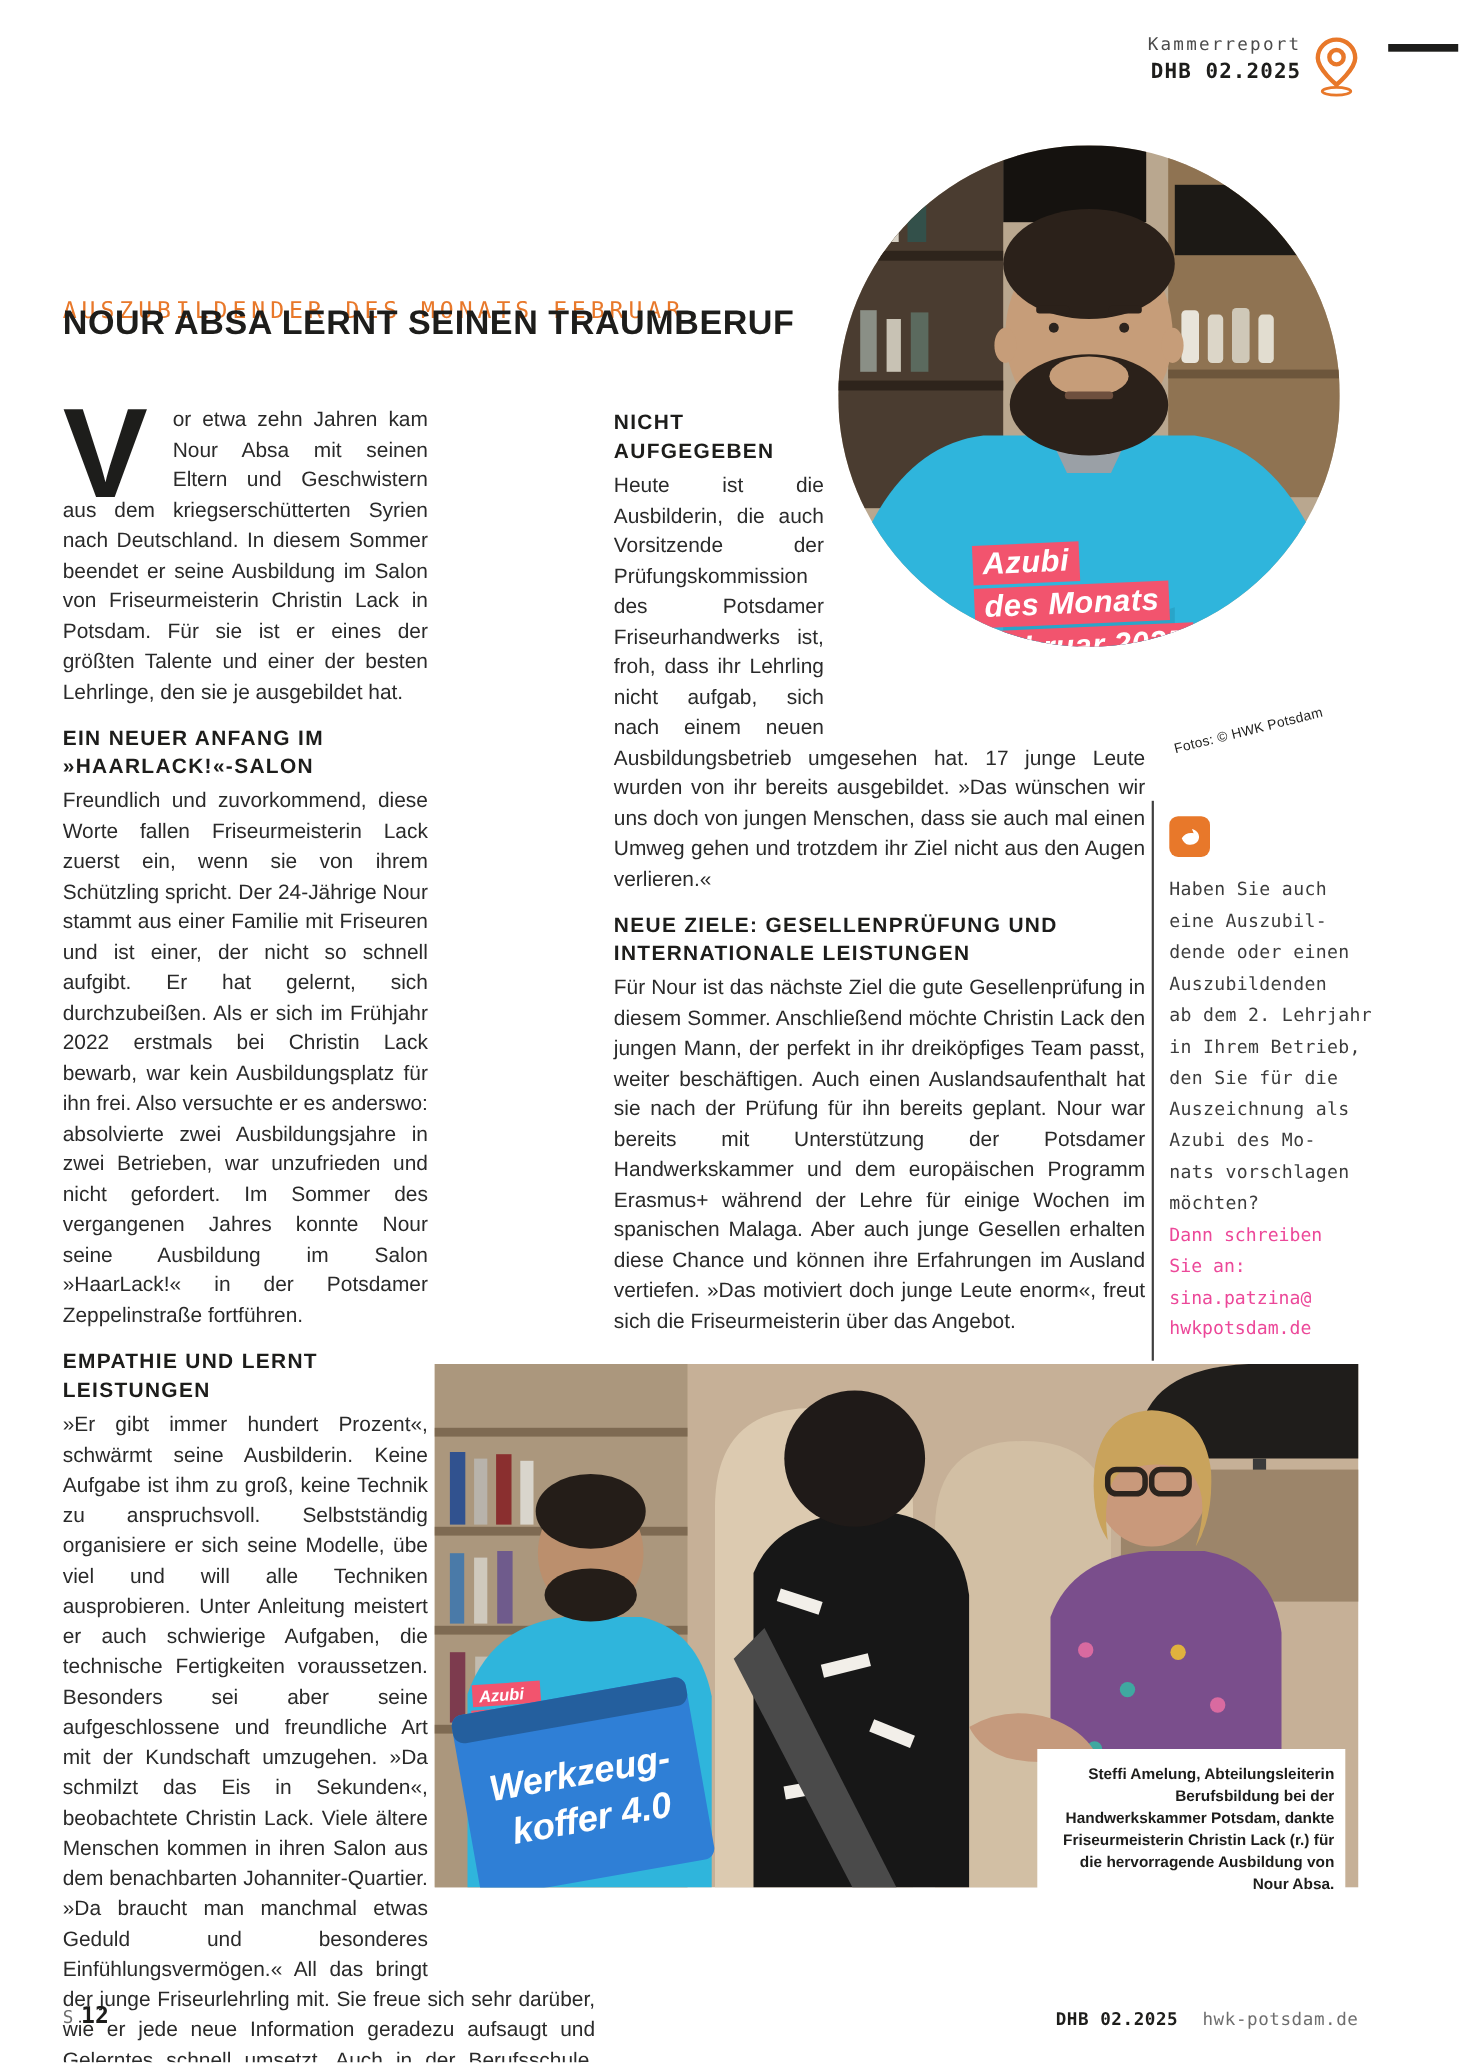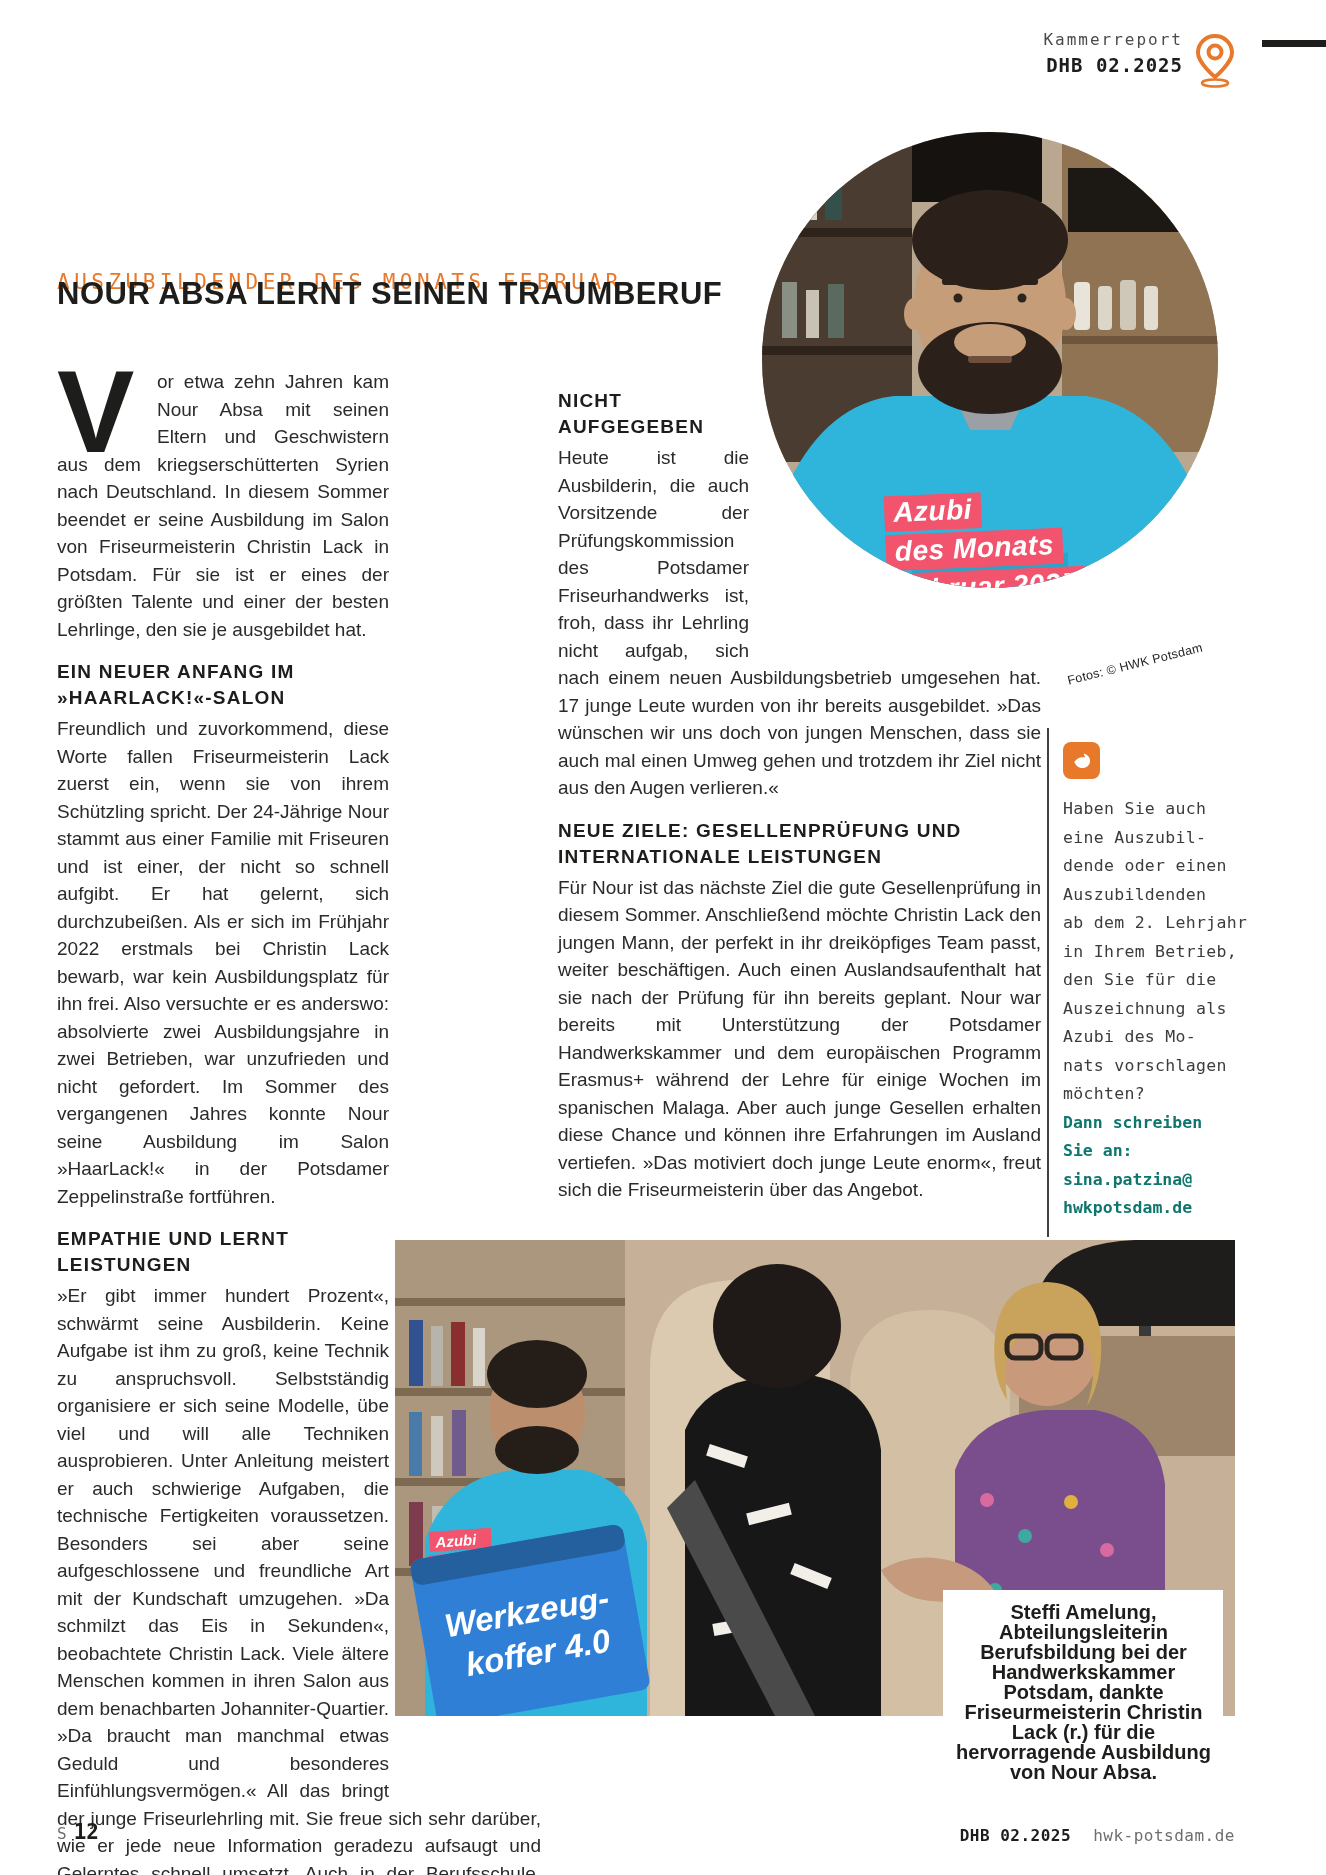--- a/index.html
+++ b/index.html
@@ -28,41 +28,41 @@
           font-size:12.5px;color:#1d1d1b;letter-spacing:.3px;white-space:nowrap;}
 
   
   .col{position:absolute;top:368px;font-size:19px;line-height:27.5px;text-align:justify;
        text-align-last:left;color:#2a2a2a;}
   .col p{margin:0;}
   .col1{left:57px;width:484px;}
   .col2{left:558px;width:483px;}
   h2.sec{font-size:19px;letter-spacing:1.2px;margin:16px 0 4px;color:#1d1d1b;font-weight:700;
          text-align:left;line-height:26px;}
-  .col2 h2.sec.first{margin-top:20px;}
+  .col2 h2.sec.first{margin-top:4px;}
   .dropcap{float:left;width:92px;height:80px;font-size:116px;line-height:88px;font-weight:700;
            color:#1d1d1b;margin:0 8px 2px 0;}
   .spacer-photo{float:right;width:152px;height:540px;margin-top:870px;}
   .spacer-circle{float:right;width:292px;height:290px;}
 
   
   .sidebar{position:absolute;left:1047px;top:728px;width:214px;border-left:2px solid #3f3f3f;
            padding:14px 0 14px 14px;}
   .sb-icon{width:37px;height:37px;border-radius:8px;background:#E8782A;display:flex;
            align-items:center;justify-content:center;}
   .sb-note{margin-top:16px;font-family:"DejaVu Sans Mono",monospace;font-size:16.5px;line-height:28.5px;
            letter-spacing:.3px;color:#3c3c3c;white-space:pre-line;}
-  .sb-cta{font-family:"DejaVu Sans Mono",monospace;font-size:16.5px;line-height:28.5px;font-weight:700;
-          color:#0f766e;white-space:pre-line;}
+  .sb-cta{font-family:"DejaVu Sans Mono",monospace;font-size:16.5px;line-height:28.5px;font-weight:400;
+          color:#ec4899;white-space:pre-line;}
 
   
   .bottom-photo{position:absolute;left:395px;top:1240px;width:840px;height:476px;margin:0;}
   .caption{position:absolute;left:548px;top:350px;width:280px;box-sizing:border-box;background:#fff;
-           padding:12px 10px 10px 11px;font-size:20px;line-height:20px;font-weight:700;color:#1d1d1b;
-           text-align:center;}
+           padding:12px 10px 10px 11px;font-size:14px;line-height:20px;font-weight:700;color:#1d1d1b;
+           text-align:right;}
 
   
   .footer-left{position:absolute;left:57px;top:1820px;display:flex;align-items:baseline;gap:7px;}
   .fl-prefix{font-family:"DejaVu Sans Mono",monospace;font-size:16px;color:#6e6e6e;}
   .fl-number{font-family:"DejaVu Sans Mono",monospace;font-size:21px;font-weight:700;color:#1d1d1b;}
   .footer-right{position:absolute;top:1826px;right:91px;display:flex;align-items:baseline;gap:22px;}
   .fr-issue{font-family:"DejaVu Sans Mono",monospace;font-size:16px;font-weight:700;letter-spacing:.5px;color:#1d1d1b;}
   .fr-site{font-family:"DejaVu Sans Mono",monospace;font-size:16px;letter-spacing:.5px;color:#6e6e6e;}
 </style>
 </head>

